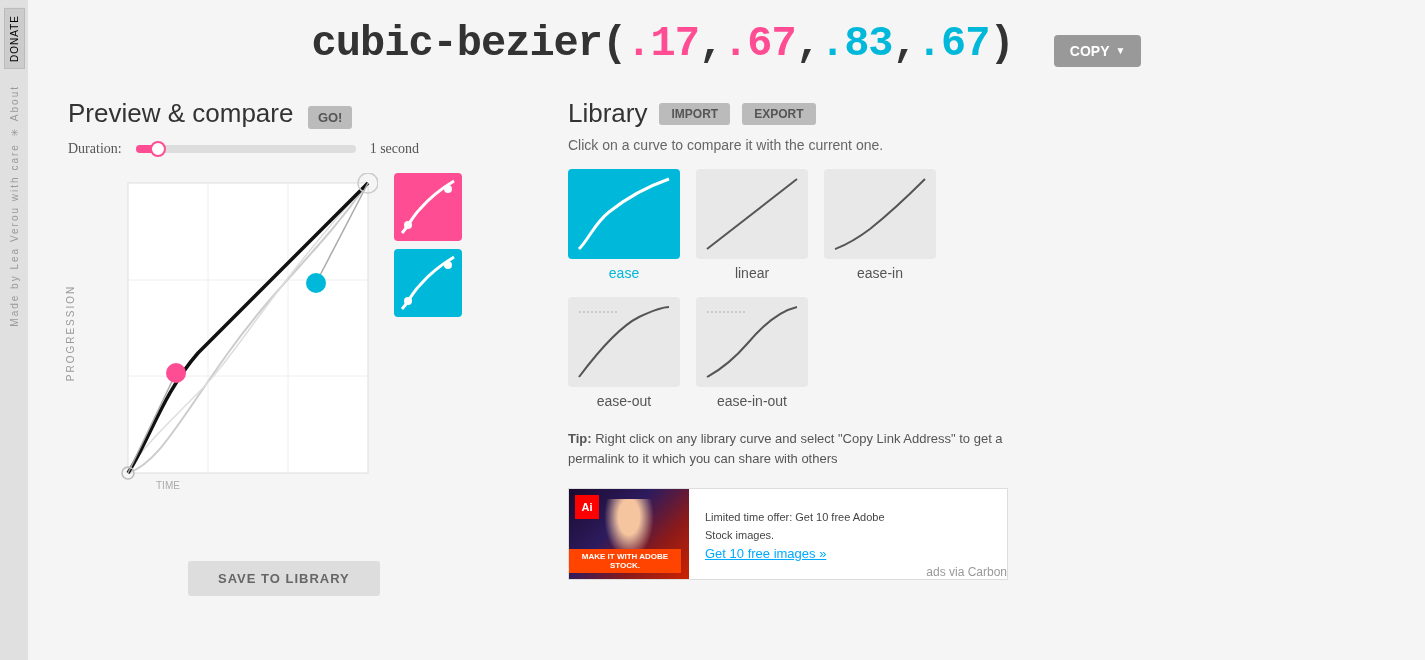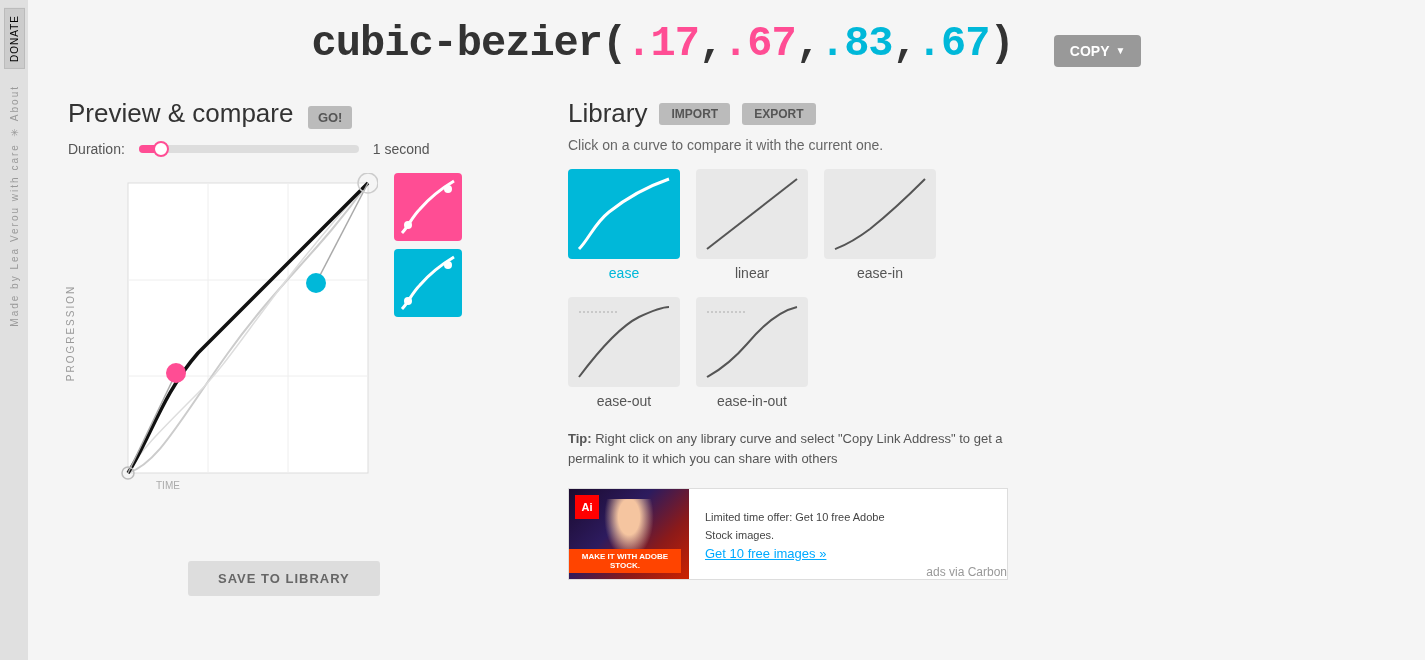--- a/index.html
+++ b/index.html
@@ -119,20 +119,21 @@
       vertical-align: middle;
     }
 
     .duration-row {
       display: flex;
       align-items: center;
       gap: 14px;
       margin-bottom: 16px;
       font-size: 14px;
       color: #555;
+      font-family: Liberation Serif, serif;
     }
     .duration-slider-track {
       width: 220px;
       height: 8px;
       background: #ddd;
       border-radius: 4px;
       position: relative;
     }
     .duration-slider-fill {
       width: 20px;

